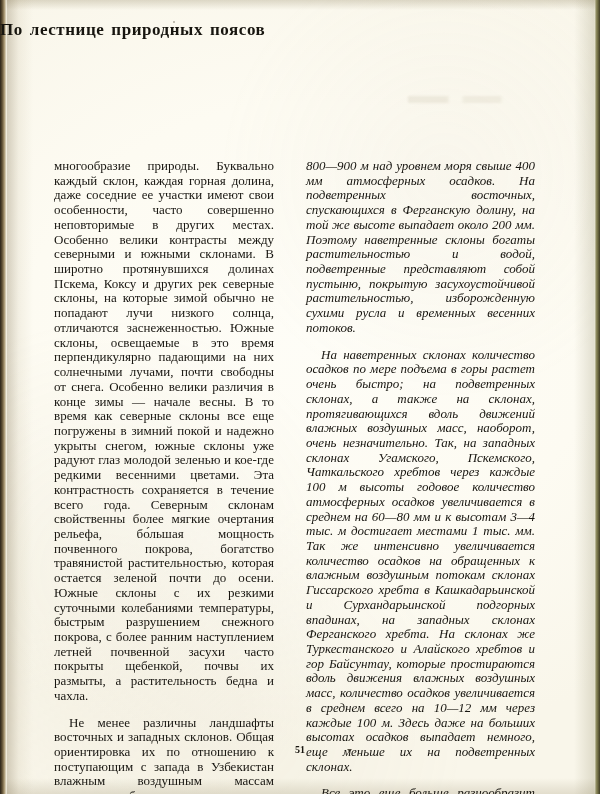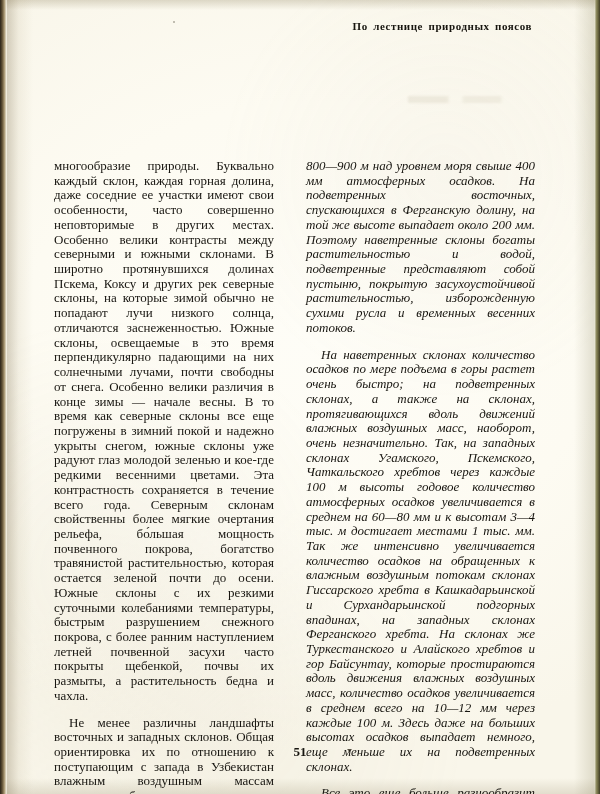--- a/index.html
+++ b/index.html
@@ -92,23 +92,23 @@
     z-index: 6;
     background: #3a3426;
     opacity: 0.85;
   }
 
   
   .running-head {
     position: absolute;
     left: 0; top: 20px;
     width: 532px;
-    text-align: right;
+    text-align: left;
     font-weight: 700;
-    font-size: 11px;
+    font-size: 17px;
     letter-spacing: 0.55px;
     word-spacing: 2.2px;
     z-index: 8;
     color: #17150f;
   }
 
   
   .columns {
     position: absolute;
     left: 42px; top: 147px;
@@ -131,21 +131,21 @@
     hyphens: manual;
   }
   p.para.indent { text-indent: 15px; }
 
   
   .folio {
     position: absolute;
     left: 0; top: 744px;
     width: 600px;
     text-align: center;
-    font-size: 13px;
+    font-size: 10px;
     font-weight: 700;
     z-index: 8;
     color: #17150f;
   }
 </style>
 </head>
 <body>
 
 <div id="page">
 

